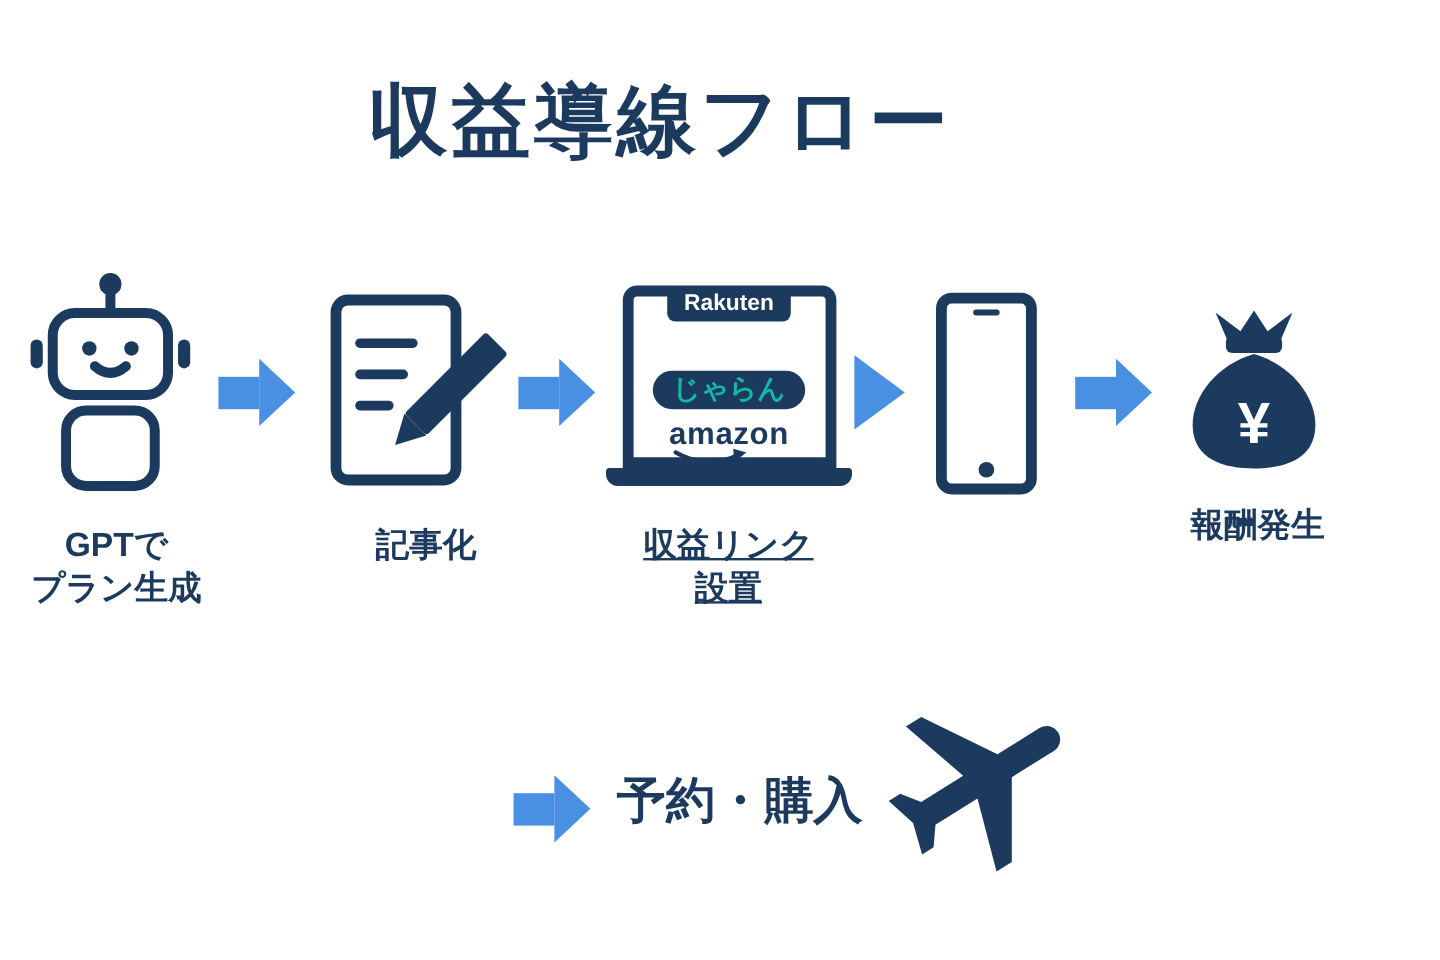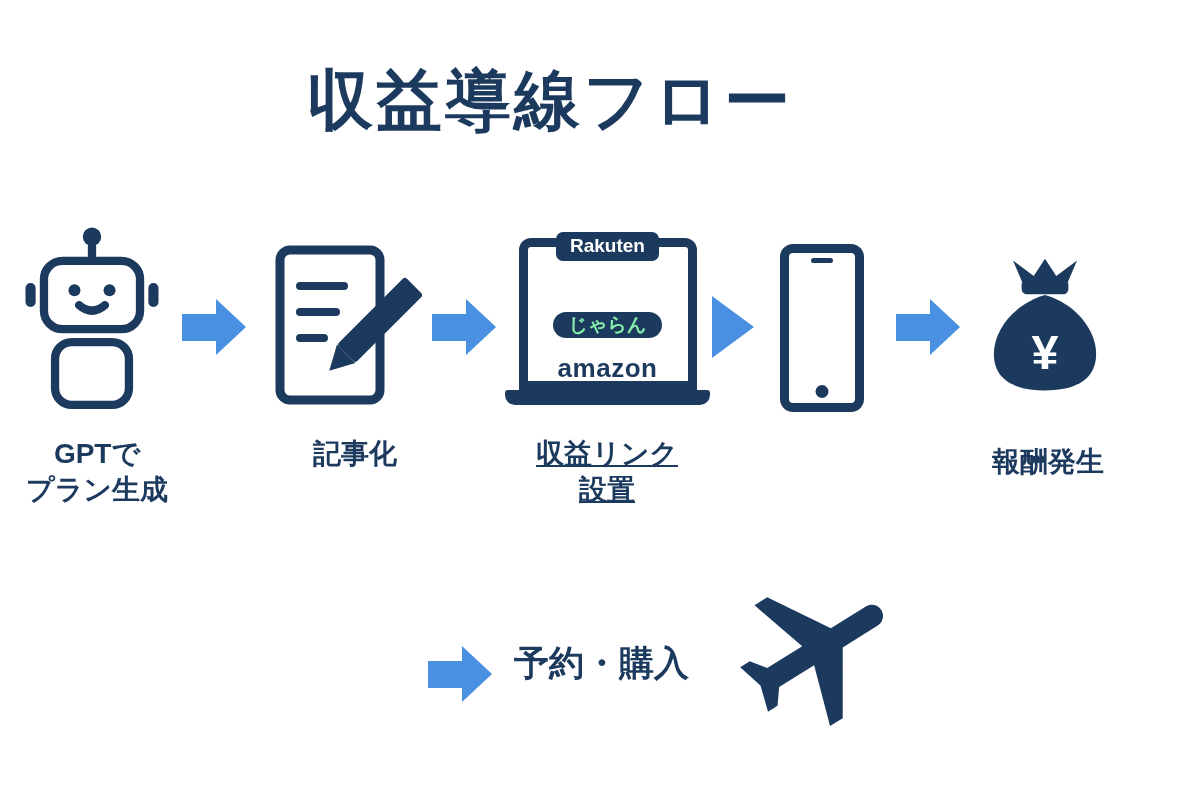--- a/index.html
+++ b/index.html
@@ -35,38 +35,38 @@
   .arrow{position:absolute;display:flex;align-items:center;}
   .arrow-tail{width:34px;height:27px;background:var(--blue);}
   .arrow-head{width:0;height:0;border-top:28px solid transparent;border-bottom:28px solid transparent;border-left:30px solid var(--blue);}
   .arrow-tri{position:absolute;width:0;height:0;border-top:31px solid transparent;border-bottom:31px solid transparent;border-left:42px solid var(--blue);}
 
   
   .laptop{position:absolute;left:505px;top:238px;width:205px;}
   .laptop-screen{
     width:178px;height:152px;margin:0 auto;box-sizing:border-box;
     border:9px solid var(--navy);border-radius:12px 12px 0 0;background:#fff;
-    display:flex;flex-direction:column;align-items:center;justify-content:center;gap:17px;padding:6px;
+    display:flex;flex-direction:column;align-items:center;justify-content:center;gap:7px;padding:6px;
   }
   .laptop-base{width:205px;height:15px;background:var(--navy);border-radius:3px 3px 10px 10px;}
   .badge-rakuten{background:var(--navy);color:#fff;font-weight:700;font-size:19px;padding:4px 14px;border-radius:7px;line-height:1.1;}
-  .badge-jalan{background:var(--navy);color:#86efac;font-weight:700;font-size:19px;padding:3px 16px;border-radius:999px;line-height:1.1;margin-top:34px;}
+  .badge-jalan{background:var(--navy);color:#14b8a6;font-weight:700;font-size:23px;padding:3px 16px;border-radius:999px;line-height:1.1;margin-top:34px;}
   .amazon-wrap{display:flex;flex-direction:column;color:var(--navy);}
   .amazon-text{font-weight:800;font-size:26px;line-height:1;letter-spacing:0.5px;}
 
   
   .phone{
     position:absolute;left:780px;top:244px;width:84px;height:168px;box-sizing:border-box;
     border:9px solid var(--navy);border-radius:13px;background:#fff;
   }
   .phone-speaker{position:absolute;top:5px;left:50%;transform:translateX(-50%);width:22px;height:5px;border-radius:3px;background:var(--navy);}
   .phone-home{position:absolute;bottom:5px;left:50%;transform:translateX(-50%);width:13px;height:13px;border-radius:50%;background:var(--navy);}
 
   
-  .cta-label{position:absolute;left:514px;top:640px;font-size:35px;font-weight:800;color:var(--navy);}
+  .cta-label{position:absolute;left:514px;top:640px;font-size:41px;font-weight:800;color:var(--navy);}
   .plane{position:absolute;left:728px;top:562px;color:var(--navy);transform:rotate(58deg);}
 </style>
 </head>
 <body>
 
 <div class="canvas">
 
   <div class="title">収益導線フロー</div>
 
   <div class="icon" style="left:18px;top:222px;">
@@ -141,21 +141,21 @@
   <div class="icon" style="left:980px;top:250px;">
     <svg width="130" height="150" viewBox="0 0 150 165">
       <g fill="currentColor">
         <path d="M50 36 L38 8 L62 26 L75 6 L88 26 L112 8 L100 36 Z"></path>
         <rect x="48" y="30" width="54" height="17" rx="6"></rect>
         <path d="M75 48 C40 58 16 88 16 116 C16 150 47 158 75 158 C103 158 134 150 134 116 C134 88 110 58 75 48 Z"></path>
       </g>
       <text x="75" y="133" text-anchor="middle" font-size="56" font-weight="700" fill="#ffffff" font-family="Liberation Sans, DejaVu Sans, sans-serif">¥</text>
     </svg>
   </div>
-  <div class="step-label" style="left:1048px;top:444px;">報酬発生</div>
+  <div class="step-label" style="left:1048px;top:420px;">報酬発生</div>
 
   <div class="arrow" style="left:428px;top:646px;">
     <div class="arrow-tail"></div>
     <div class="arrow-head"></div>
   </div>
   <div class="cta-label">予約・購入</div>
   <div class="plane">
     <svg width="180" height="180" viewBox="0 0 24 24" fill="currentColor">
       <path d="M21 16v-2l-8-5V3.5c0-.83-.67-1.5-1.5-1.5S10 2.67 10 3.5V9l-8 5v2l8-2.5V19l-2 1.5V22l3.5-1 3.5 1v-1.5L13 19v-5.5l8 2.5z"></path>
     </svg>

